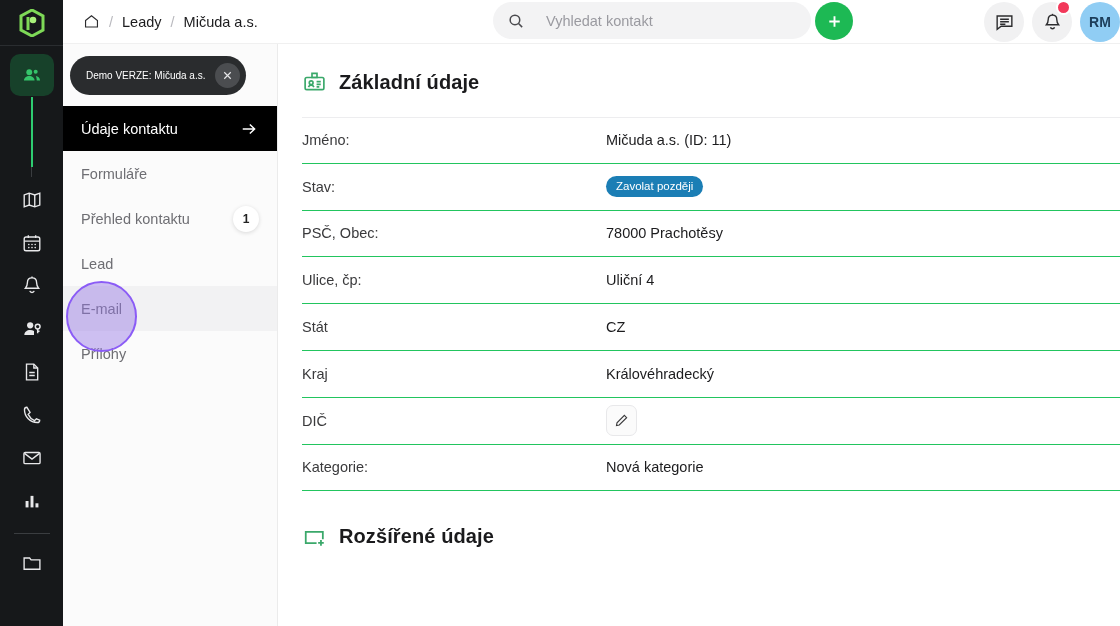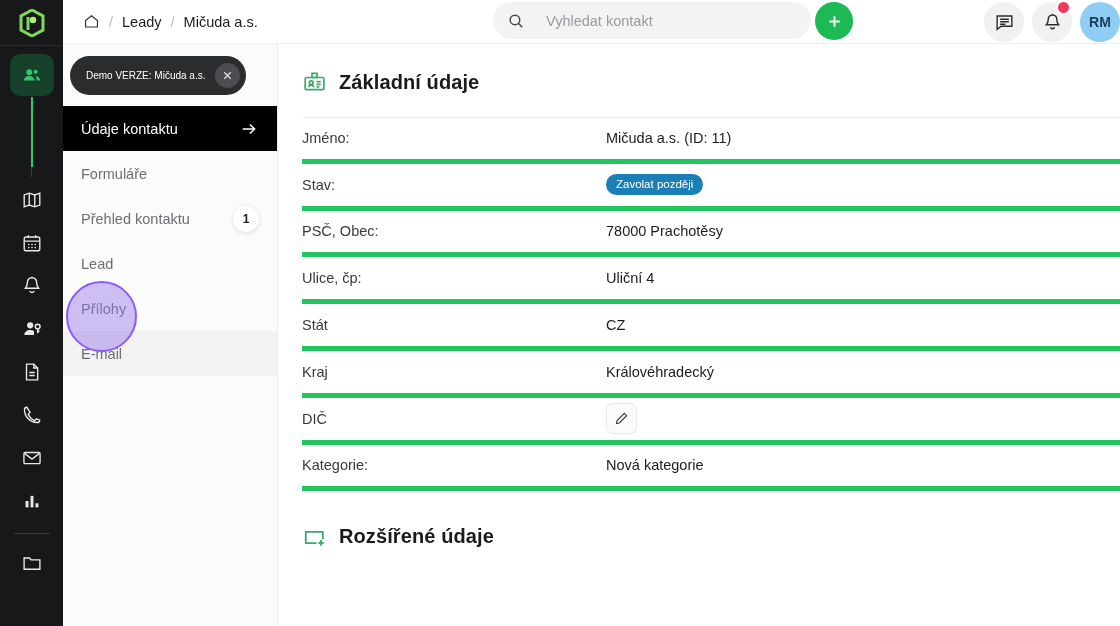--- a/index.html
+++ b/index.html
@@ -145,21 +145,21 @@
   }
   .section-head {
     display: flex; align-items: center; gap: 12px;
     padding: 26px 0 0 24px;
   }
   .section-title { font-size: 20px; font-weight: 700; color: #1a1a1c; letter-spacing: 0.1px; }
 
   .table { margin: 22px 0 0 24px; width: 818px; }
   .row {
     display: flex; align-items: center;
-    height: 46.8px; border-bottom: 5px solid #22c55e;
+    height: 46.8px; border-bottom: 1px solid #22c55e;
   }
   .row:first-child { border-top: 1px solid #ededef; }
   .cell-k { width: 304px; font-size: 14.5px; color: #3a3a3c; }
   .cell-v { flex: 1 1 auto; font-size: 14.5px; color: #1c1c1e; }
   .pill-status {
     display: inline-block; background: #1b7eb5; color: #fff;
     font-size: 11.5px; border-radius: 11px; padding: 4px 10px 5px;
   }
   .edit-btn {
     width: 31px; height: 31px; border-radius: 7px;
@@ -340,26 +340,26 @@
 
     <div class="subnav-item">
       <span class="label">Přehled kontaktu</span>
       <span class="badge-count">1</span>
     </div>
 
     <div class="subnav-item">
       <span class="label">Lead</span>
     </div>
 
+    <div class="subnav-item hover">
+      <span class="label">E-mail</span>
+    </div>
+
     <div class="subnav-item">
       <span class="label">Přílohy</span>
-    </div>
-
-    <div class="subnav-item hover">
-      <span class="label">E-mail</span>
     </div>
   </div>
 
   <div class="click-ring"></div>
 
   <div class="toast">
     <span>Demo VERZE: Mičuda a.s.</span>
     <button class="toast-close">
       <svg width="13" height="13" viewBox="0 0 24 24" stroke="#e6e6e8" stroke-width="2.2" fill="none">
         <path d="M6 6l12 12M18 6L6 18"></path>

